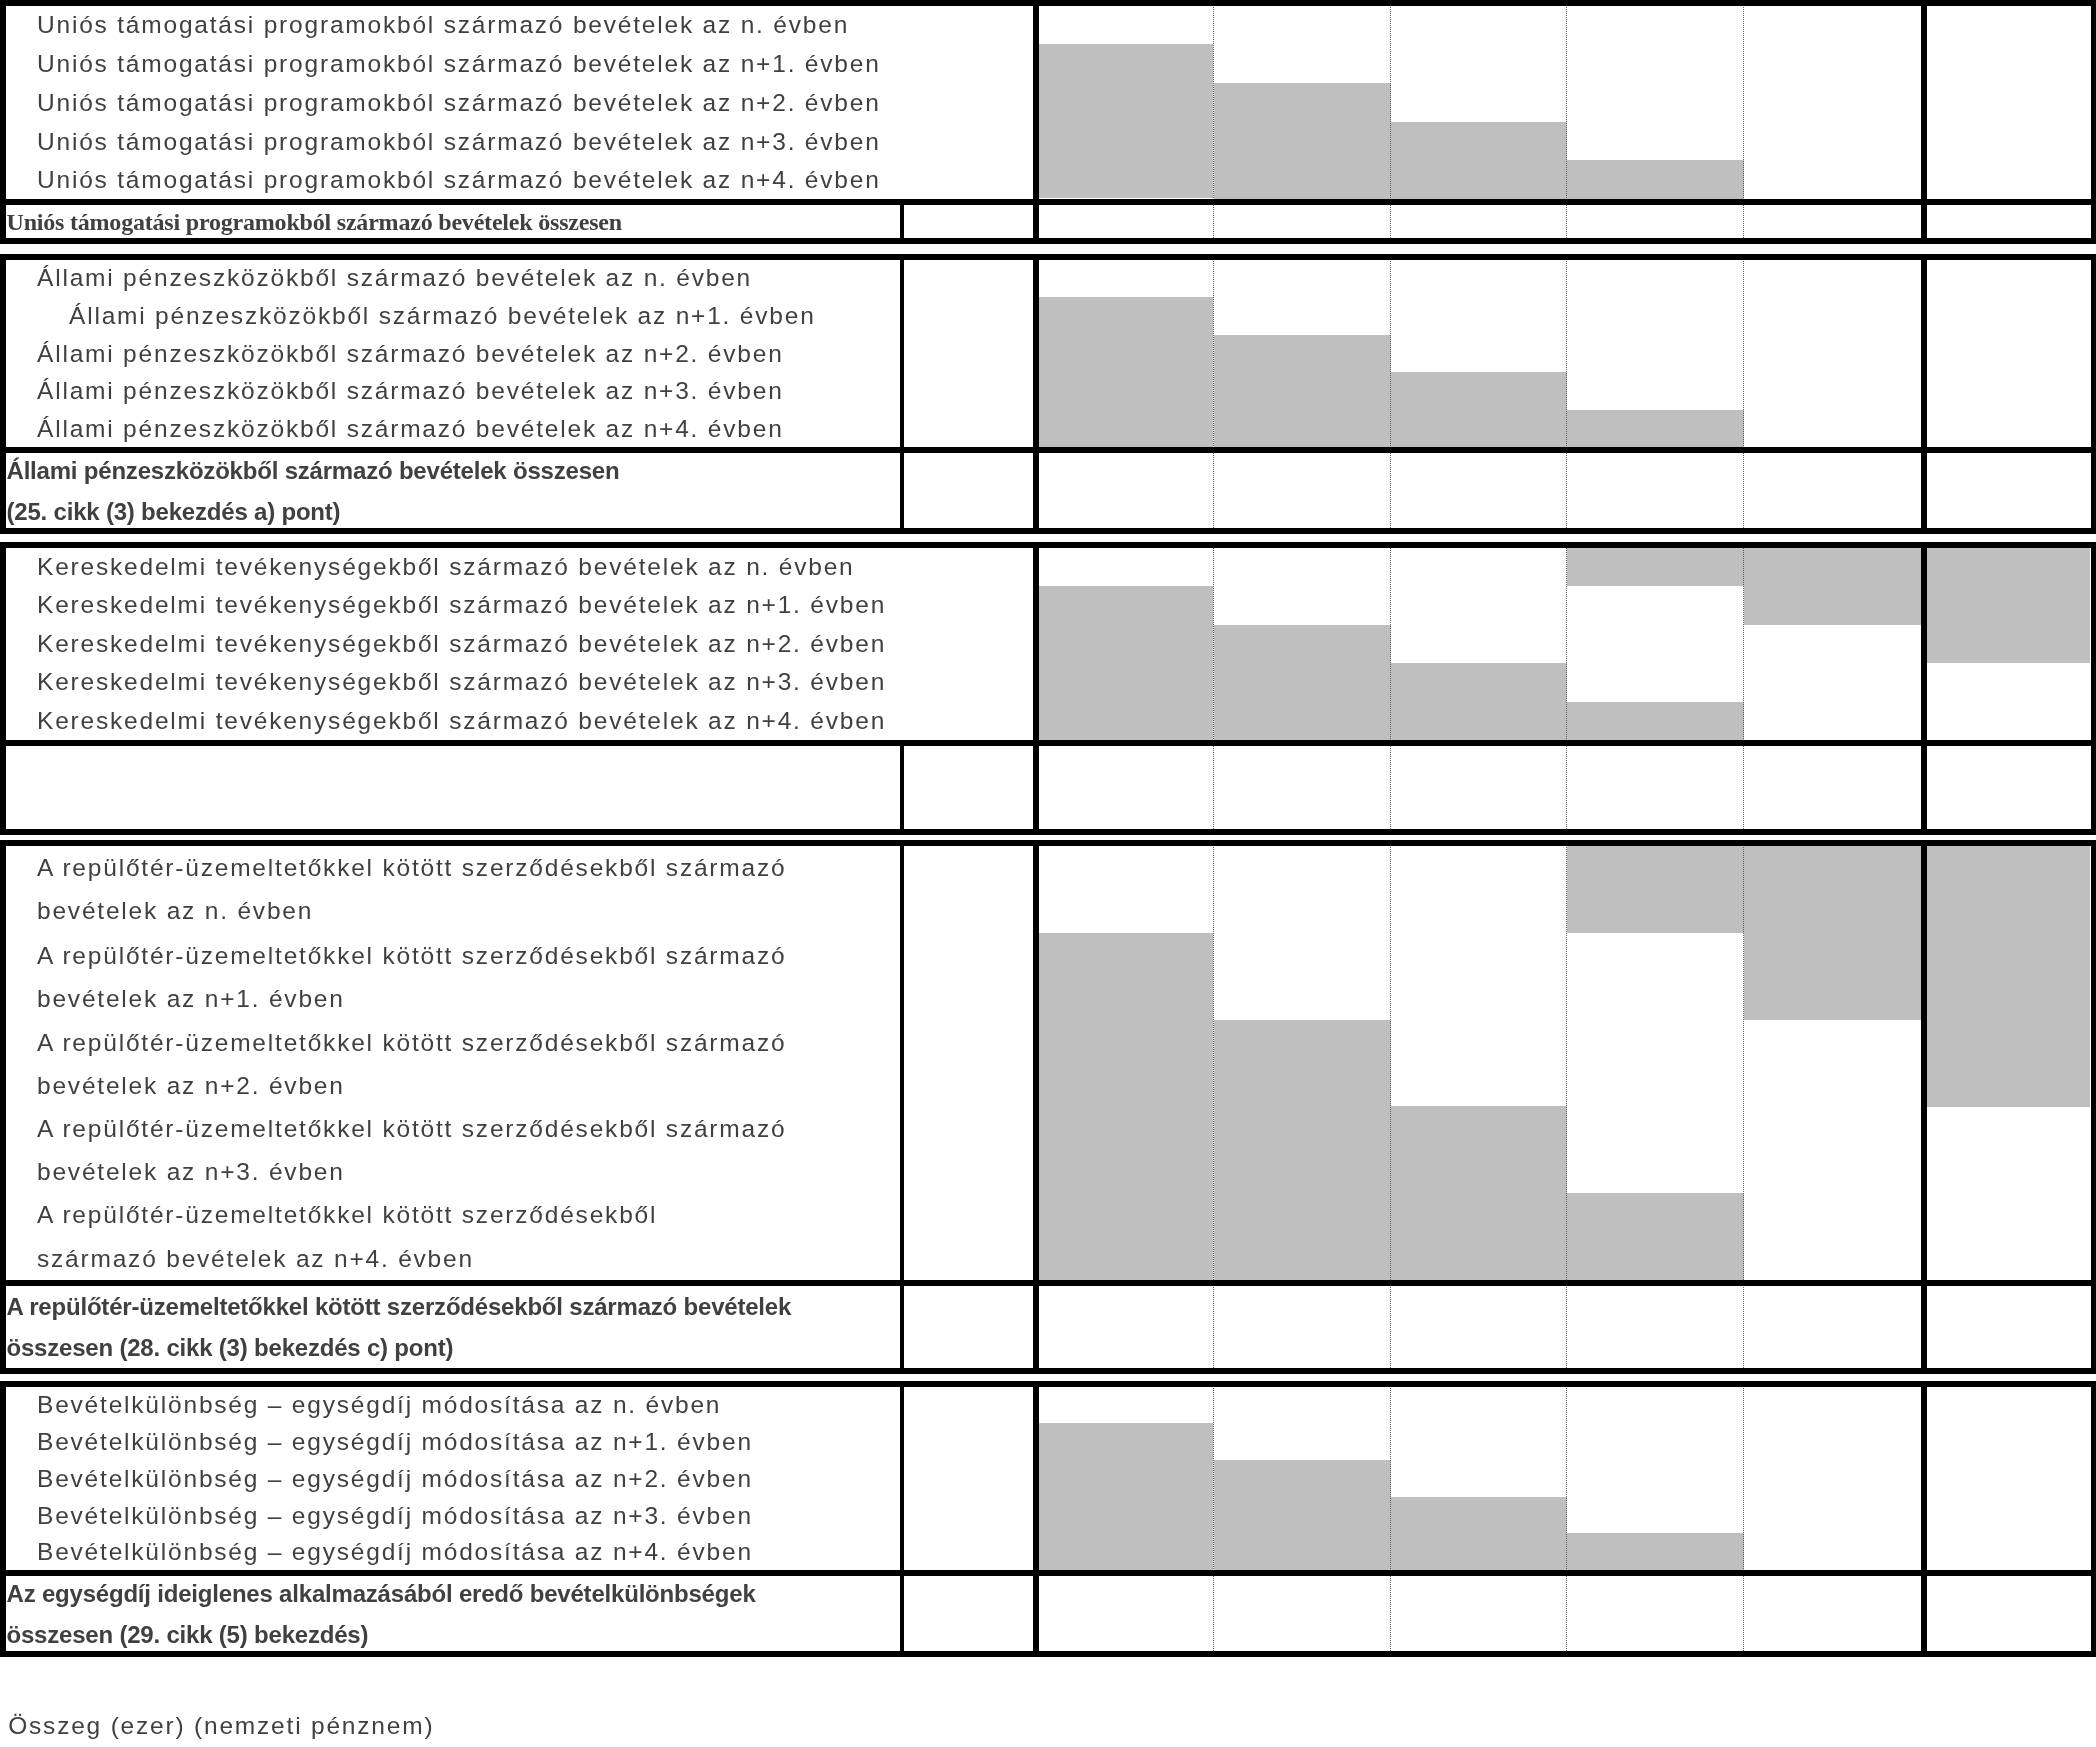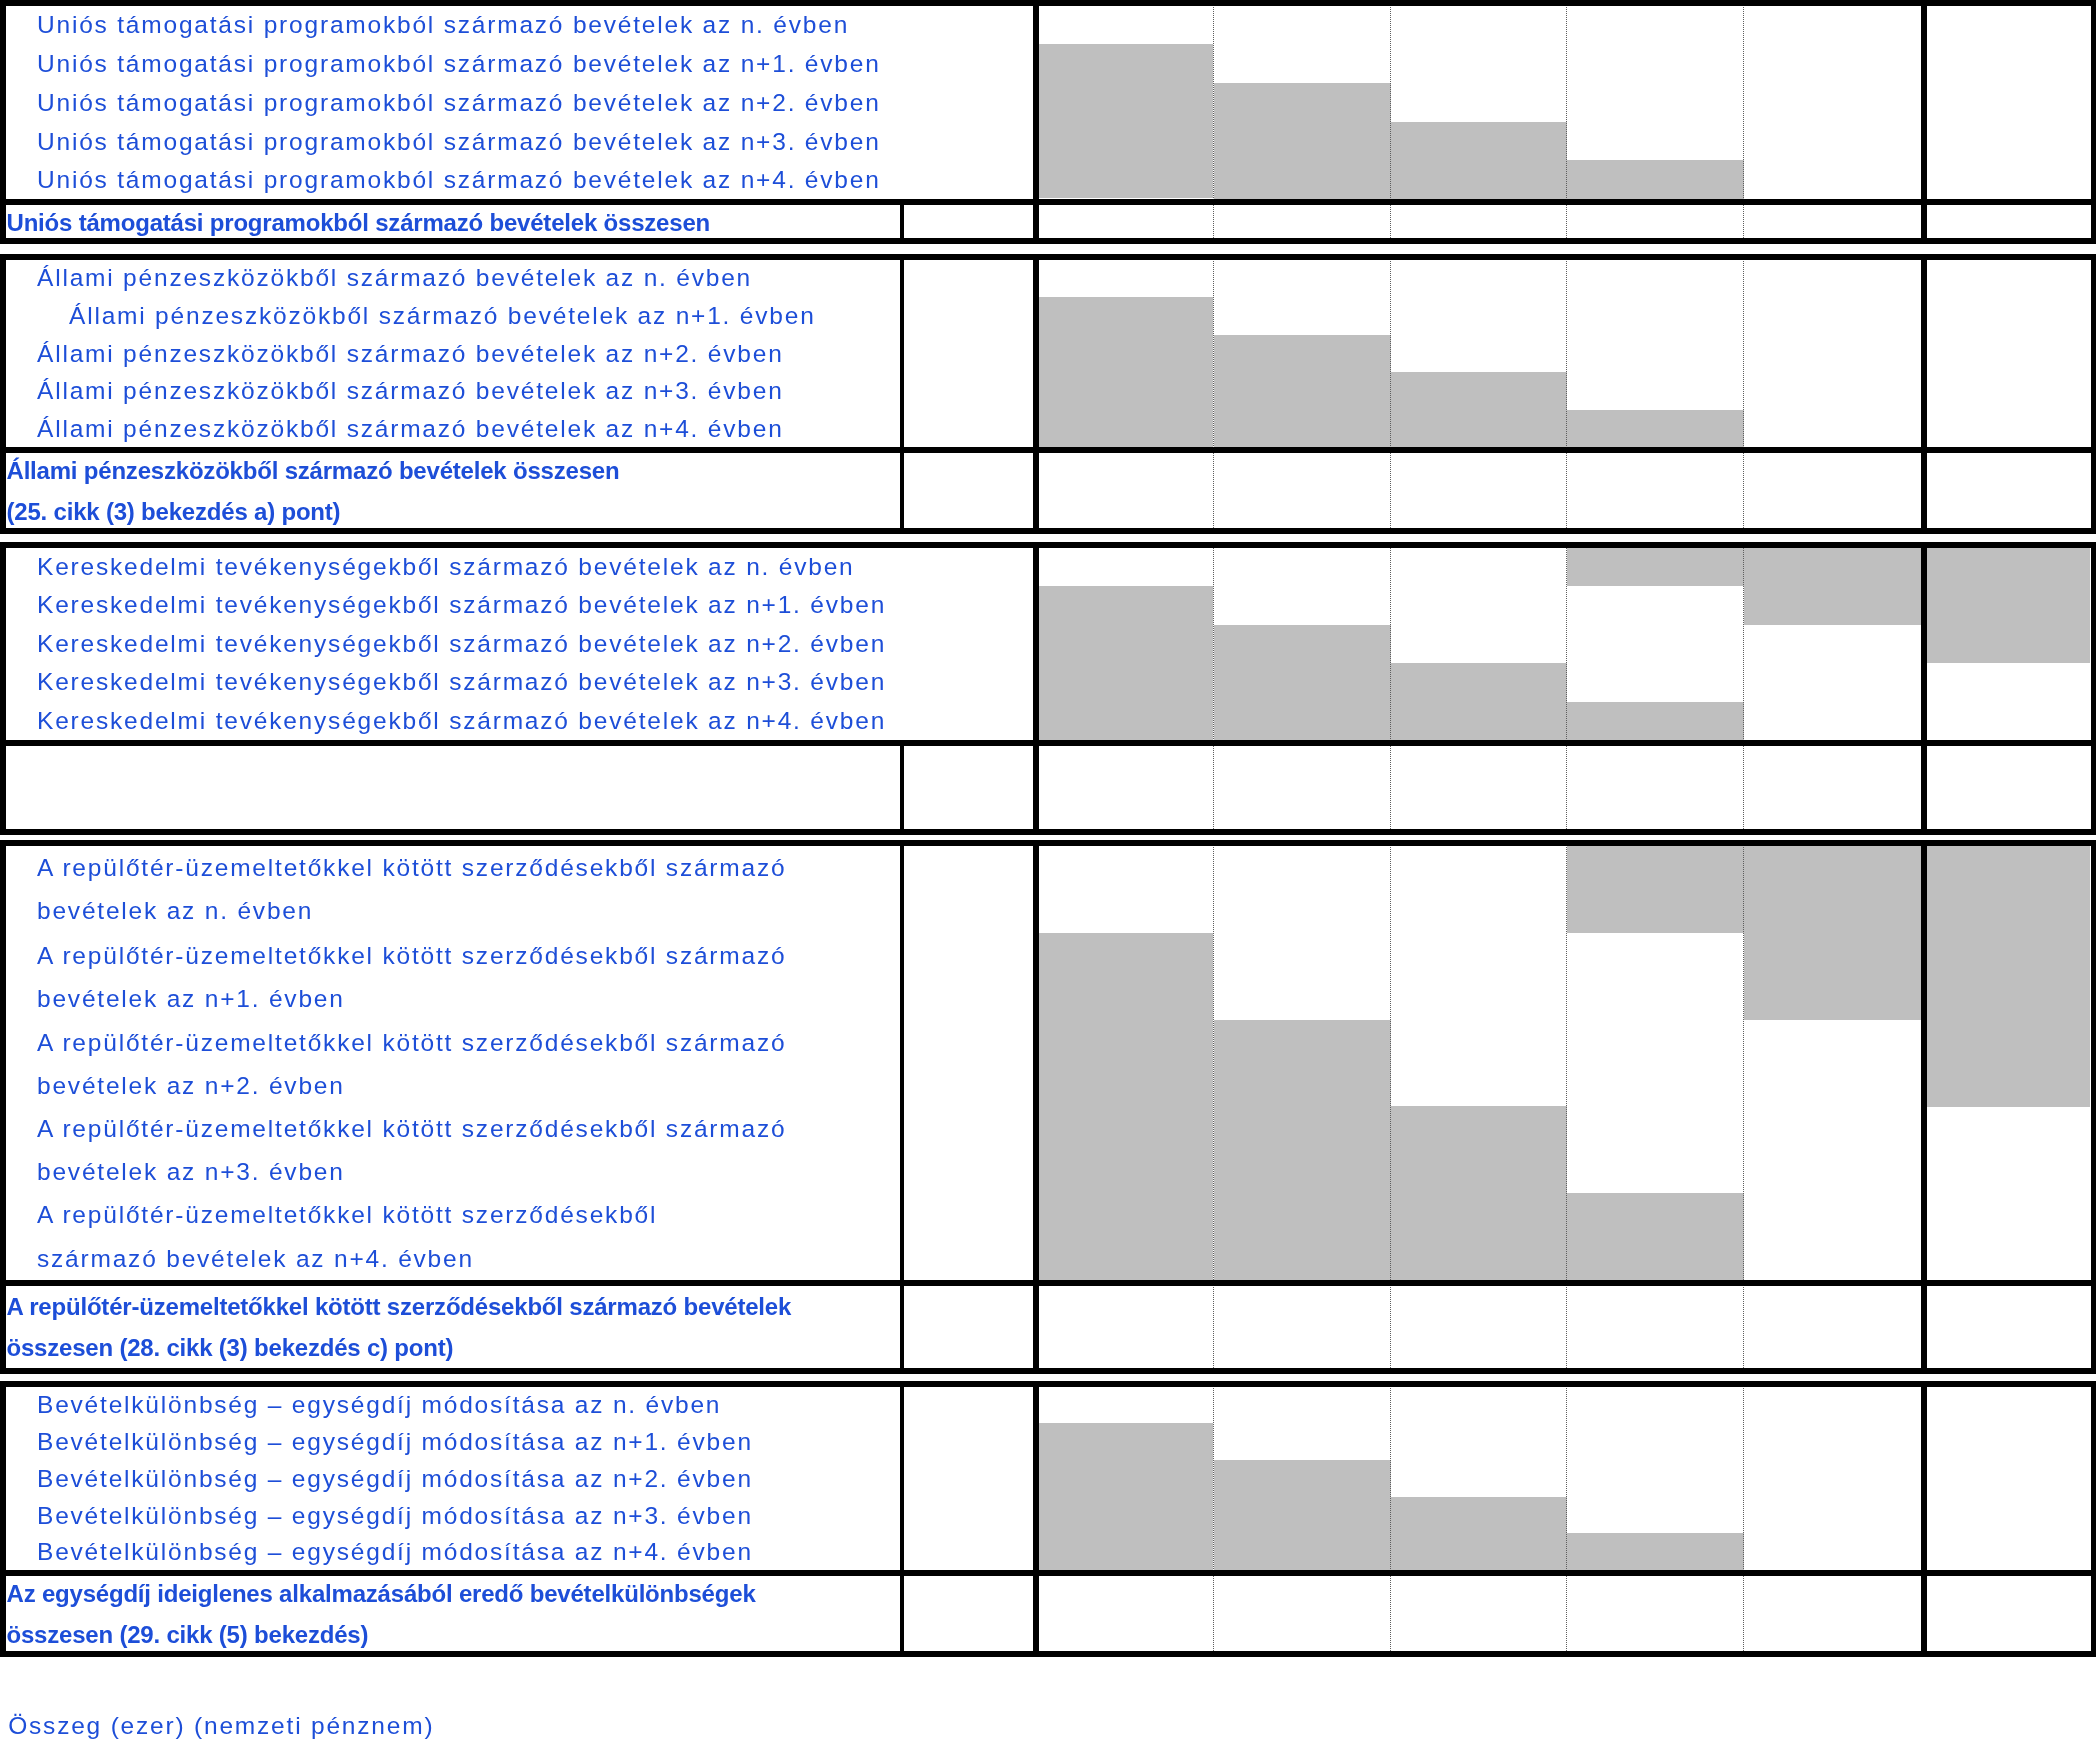--- a/index.html
+++ b/index.html
@@ -1,18 +1,18 @@
 <!DOCTYPE html>
 <html style="font-size:13px"><head>
 <meta charset="utf-8">
 <style>
   html,body{margin:0;padding:0;background:#ffffff;}
   #canvas{
     position:relative;width:2097px;height:1748px;background:#ffffff;
-    font-family:"Liberation Sans",sans-serif;color:#1d4ed8;overflow:hidden;
+    font-family:"Liberation Sans",sans-serif;color:#404040;overflow:hidden;
   }
   .abs{position:absolute;}
   .hline{position:absolute;background:#000000;}
   .vline{position:absolute;background:#000000;}
   .hair{position:absolute;width:0;border-left:1.6px dotted #5e5e5e;}
   .fillcell{position:absolute;}
   .item-text{
     position:absolute;display:flex;flex-direction:column;justify-content:center;
     white-space:nowrap;padding-left:37px;box-sizing:border-box;
     font-size:24.5px;letter-spacing:1.8px;line-height:38px;
@@ -58,21 +58,21 @@
         </div>
         <div class="item-text" style="left: 0px; width: 1031px; top: 83px; height: 39px;">
           <div>Uniós támogatási programokból származó bevételek az n+2. évben</div>
         </div>
         <div class="item-text" style="left: 0px; width: 1031px; top: 122px; height: 39px;">
           <div>Uniós támogatási programokból származó bevételek az n+3. évben</div>
         </div>
         <div class="item-text" style="left: 0px; width: 1031px; top: 160px; height: 39px;">
           <div>Uniós támogatási programokból származó bevételek az n+4. évben</div>
         </div>
-        <div class="summary-text" style="left: 0px; width: 828px; top: 205px; height: 34px;">
+        <div class="summary-text" style="left: 0px; width: 828px; top: 205px; height: 34px; font-family: Liberation Serif, serif;">
           <div>Uniós támogatási programokból származó bevételek összesen</div>
         </div>
       </div>
       <div class="abs" style="left: 0px; top: 254px; width: 2097px; height: 280px;">
         <div class="fillcell" style="left: 1038px; width: 175px; top: 43px; height: 150px; background: rgb(191, 191, 191);"></div>
         <div class="fillcell" style="left: 1214px; width: 177px; top: 81px; height: 112px; background: rgb(191, 191, 191);"></div>
         <div class="fillcell" style="left: 1390px; width: 177px; top: 118px; height: 75px; background: rgb(191, 191, 191);"></div>
         <div class="fillcell" style="left: 1567px; width: 177px; top: 156px; height: 37px; background: rgb(191, 191, 191);"></div>
         <div class="hair" style="left: 1213px; top: 0px; height: 280px; border-left-color: rgb(94, 94, 94);"></div>
         <div class="hair" style="left: 1390px; top: 0px; height: 280px; border-left-color: rgb(94, 94, 94);"></div>

